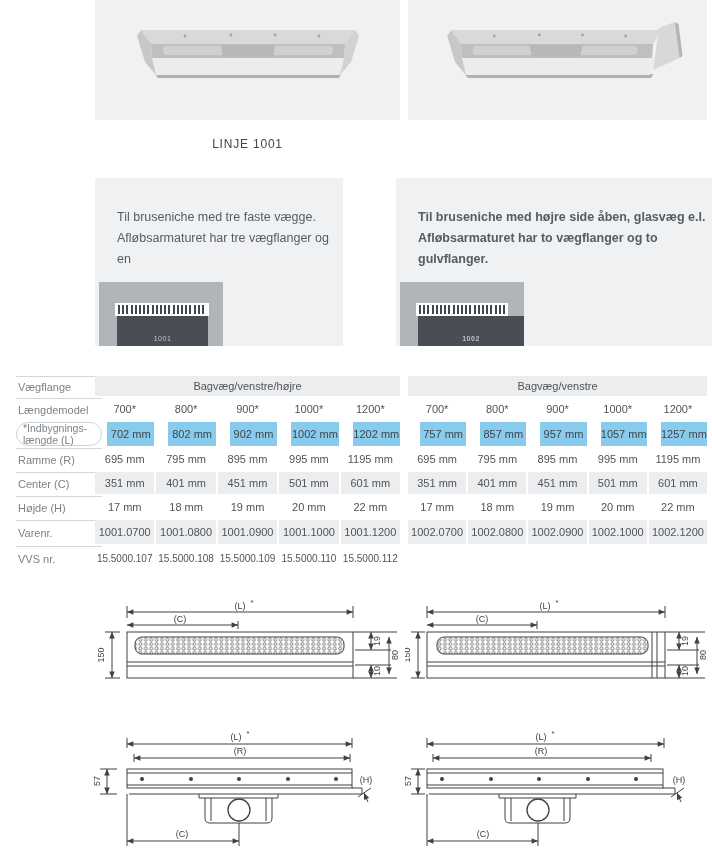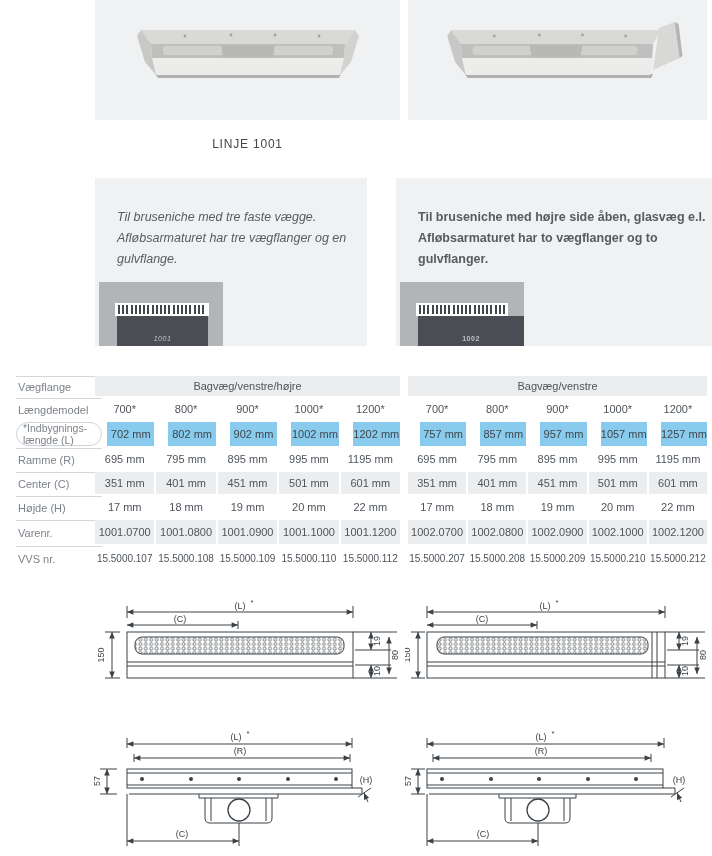--- a/index.html
+++ b/index.html
@@ -9,21 +9,21 @@
   
   .photo-box{position:absolute;top:0;height:120px;background:#f0f1f2;}
   #photo-0{left:95px;width:305px;}
   #photo-1{left:408px;width:299px;}
   .product-title{position:absolute;top:137px;height:18px;text-align:center;
                  font-size:12px;letter-spacing:.8px;color:#40464c;}
   #title-0{left:95px;width:305px;}
   #title-1{left:408px;width:299px;margin-top:43px;}
 
   .desc-box{position:absolute;top:178px;height:168px;background:#f0f1f2;}
-  #desc-0{left:95px;width:272px;font-style:italic;}
+  #desc-0{left:95px;width:248px;}
   #desc-1{left:396px;width:332px;font-weight:bold;}
   .desc-text{margin:0;padding:29px 14px 0 22px;font-size:12.5px;line-height:21px;color:#565c62;}
   .desc-text span{display:block;}
 
   .mini{position:absolute;left:4px;bottom:0;width:124px;height:64px;background:#b2b5b8;}
   .mini-grate{position:absolute;top:21px;height:13px;background:#ffffff;}
   .mini-grate::after{content:'';position:absolute;left:3px;right:3px;top:2px;bottom:2px;
                      background:repeating-linear-gradient(90deg,#41464c 0 2px,#ffffff 2px 4.2px);}
   .mini-dark{position:absolute;top:34px;bottom:0;background:#4a4e54;}
   .mini-label{position:absolute;bottom:4px;left:0;right:0;text-align:center;
@@ -112,21 +112,20 @@
     </svg>
   </div>
 
   <div class="product-title" id="title-0">LINJE 1001</div>
   <div class="product-title" id="title-1">LINJE 1002</div>
 
   <div class="desc-box" id="desc-0">
     <p class="desc-text">
       <span>Til bruseniche med tre faste vægge.</span>
       <span>Afløbsarmaturet har tre vægflanger og en</span>
-      <span>gulvflange.</span>
     </p>
     <div class="mini v1001">
       <div class="mini-grate"></div>
       <div class="mini-dark">
         <div class="mini-label">1001</div>
       </div>
     </div>
   </div>
   <div class="desc-box" id="desc-1">
     <p class="desc-text">
@@ -248,27 +247,20 @@
         <div class="cell c-white">19 mm</div>
         <div class="cell c-white">20 mm</div>
         <div class="cell c-white">22 mm</div>
       </div>
       <div class="spec-row">
         <div class="cell c-gray">1002.0700</div>
         <div class="cell c-gray">1002.0800</div>
         <div class="cell c-gray">1002.0900</div>
         <div class="cell c-gray">1002.1000</div>
         <div class="cell c-gray">1002.1200</div>
-      </div>
-      <div class="spec-row row-vvs">
-        <div class="cell c-white">15.5000.207</div>
-        <div class="cell c-white">15.5000.208</div>
-        <div class="cell c-white">15.5000.209</div>
-        <div class="cell c-white">15.5000.210</div>
-        <div class="cell c-white">15.5000.212</div>
       </div>
     </div>
 
   <svg class="drawing" id="front-0" viewBox="0 0 318 122" width="318" height="122">
     <g stroke="#3d4247" stroke-width="1" fill="none">
       <line x1="32" y1="8" x2="32" y2="20"></line>
       <line x1="258" y1="8" x2="258" y2="20"></line>
       <line x1="32" y1="14" x2="258" y2="14" marker-start="url(#arr)" marker-end="url(#arr)"></line>
       <line x1="143" y1="23" x2="143" y2="31"></line>
       <line x1="32" y1="27" x2="143" y2="27" marker-start="url(#arr)" marker-end="url(#arr)"></line>

